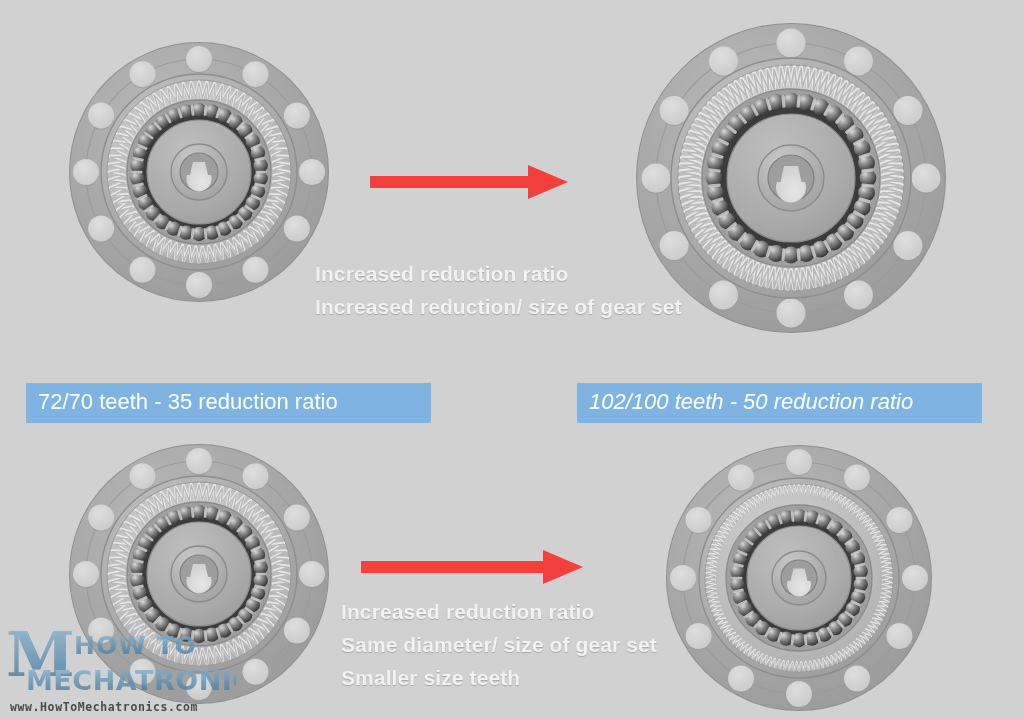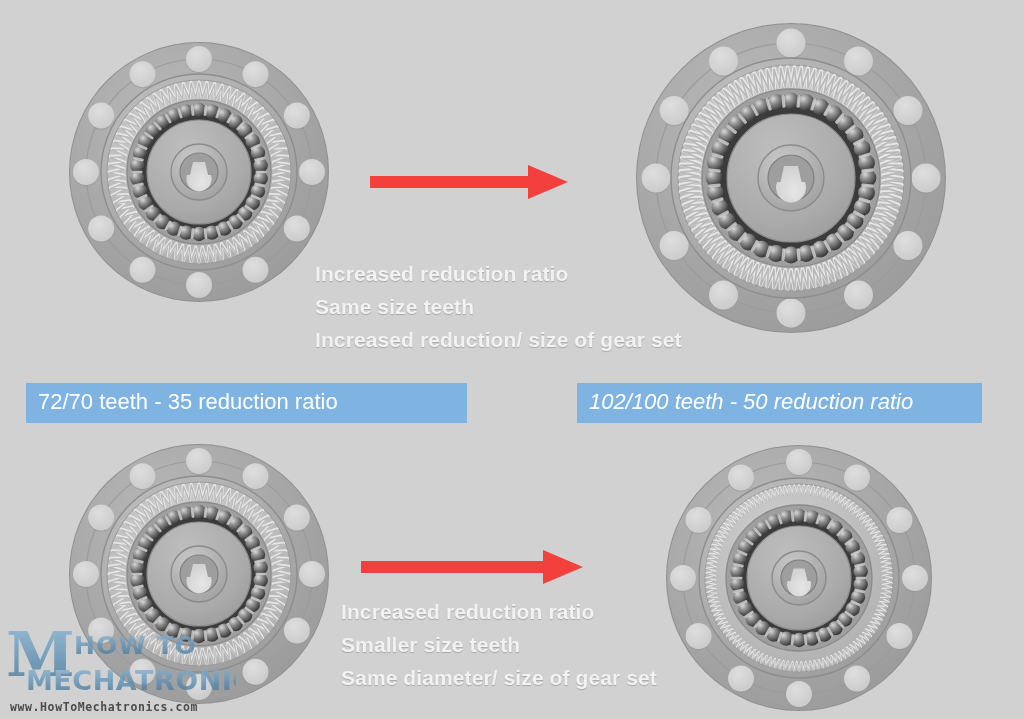--- a/index.html
+++ b/index.html
@@ -556,31 +556,30 @@
   </div>
 
   <div class="arrow" style="left:361px;top:548px;width:222px;height:38px;">
     <svg viewBox="0 0 222 38" width="222" height="38">
       <path d="M0,13 L182,13 L182,2 L222,19 L182,36 L182,25 L0,25 Z" fill="#f4403c"></path>
     </svg>
   </div>
 
   <div class="note" style="left:315px;top:257px;">
     <div>Increased reduction ratio</div>
-    <div>Same size teeth</div>
     <div>Increased reduction/ size of gear set</div>
   </div>
 
   <div class="note" style="left:341px;top:595px;">
     <div>Increased reduction ratio</div>
+    <div>Same diameter/ size of gear set</div>
     <div>Smaller size teeth</div>
-    <div>Same diameter/ size of gear set</div>
-  </div>
-
-  <div class="pill" style="left:26px;top:383px;width:441px;">72/70 teeth - 35 reduction ratio</div>
+  </div>
+
+  <div class="pill" style="left:26px;top:383px;width:405px;">72/70 teeth - 35 reduction ratio</div>
 
   <div class="pill" style="left:577px;top:383px;width:405px;font-style:italic;">102/100 teeth - 50 reduction ratio</div>
 
   <div class="watermark">
     <svg viewBox="0 0 232 92" width="232" height="92">
       <defs>
         <linearGradient id="wmg" x1="0" y1="0" x2="0" y2="1">
           <stop offset="0%" stop-color="#8fb9d6"></stop>
           <stop offset="55%" stop-color="#5d90b4"></stop>
           <stop offset="100%" stop-color="#3f6d8e"></stop>

